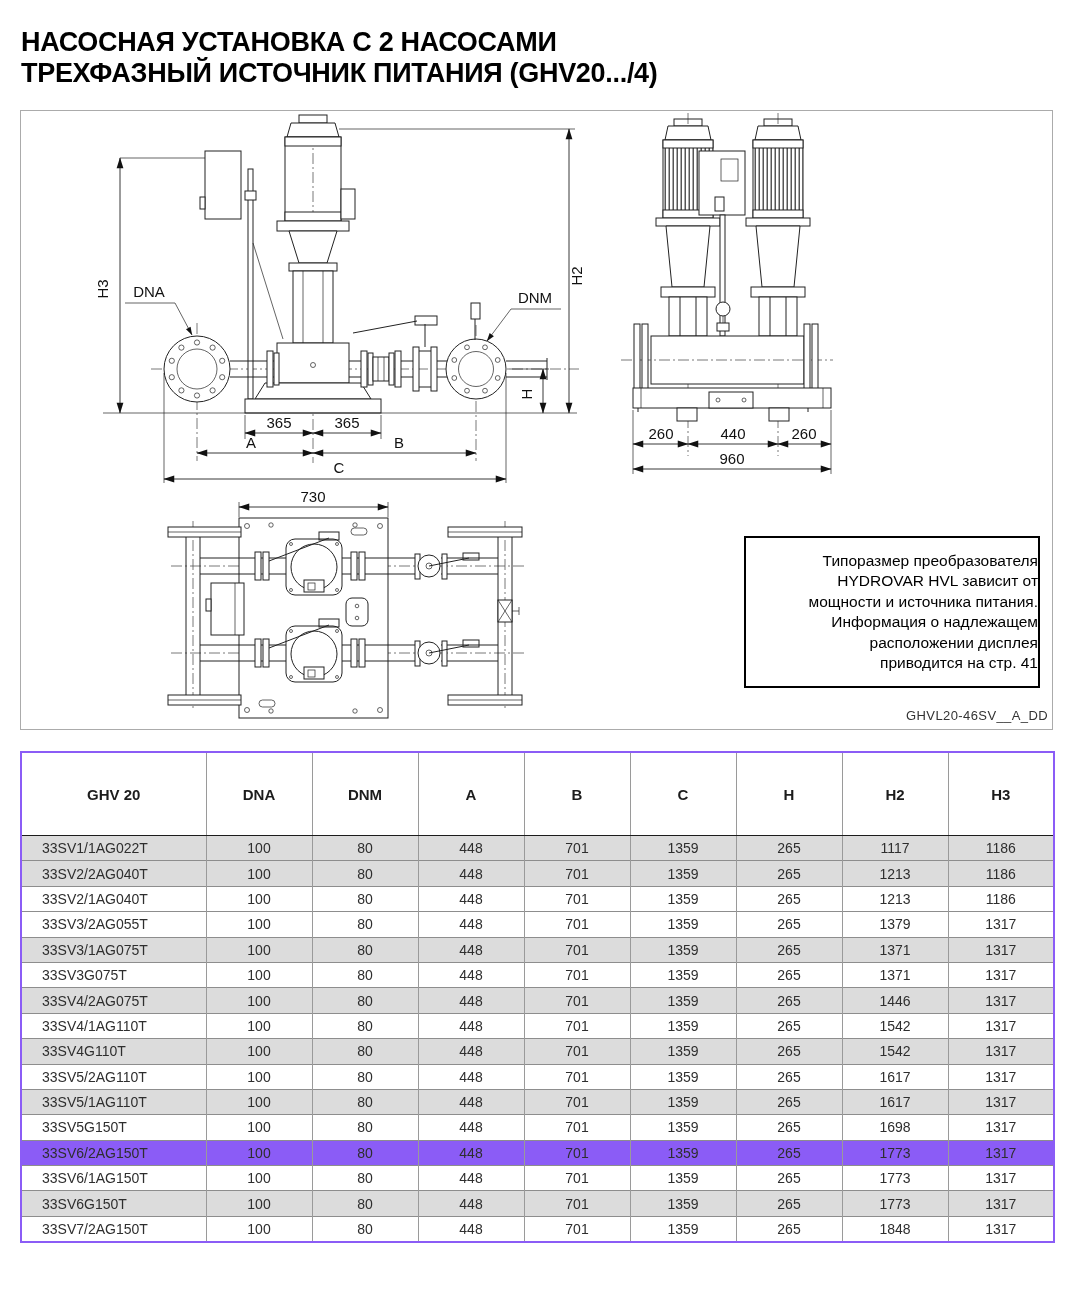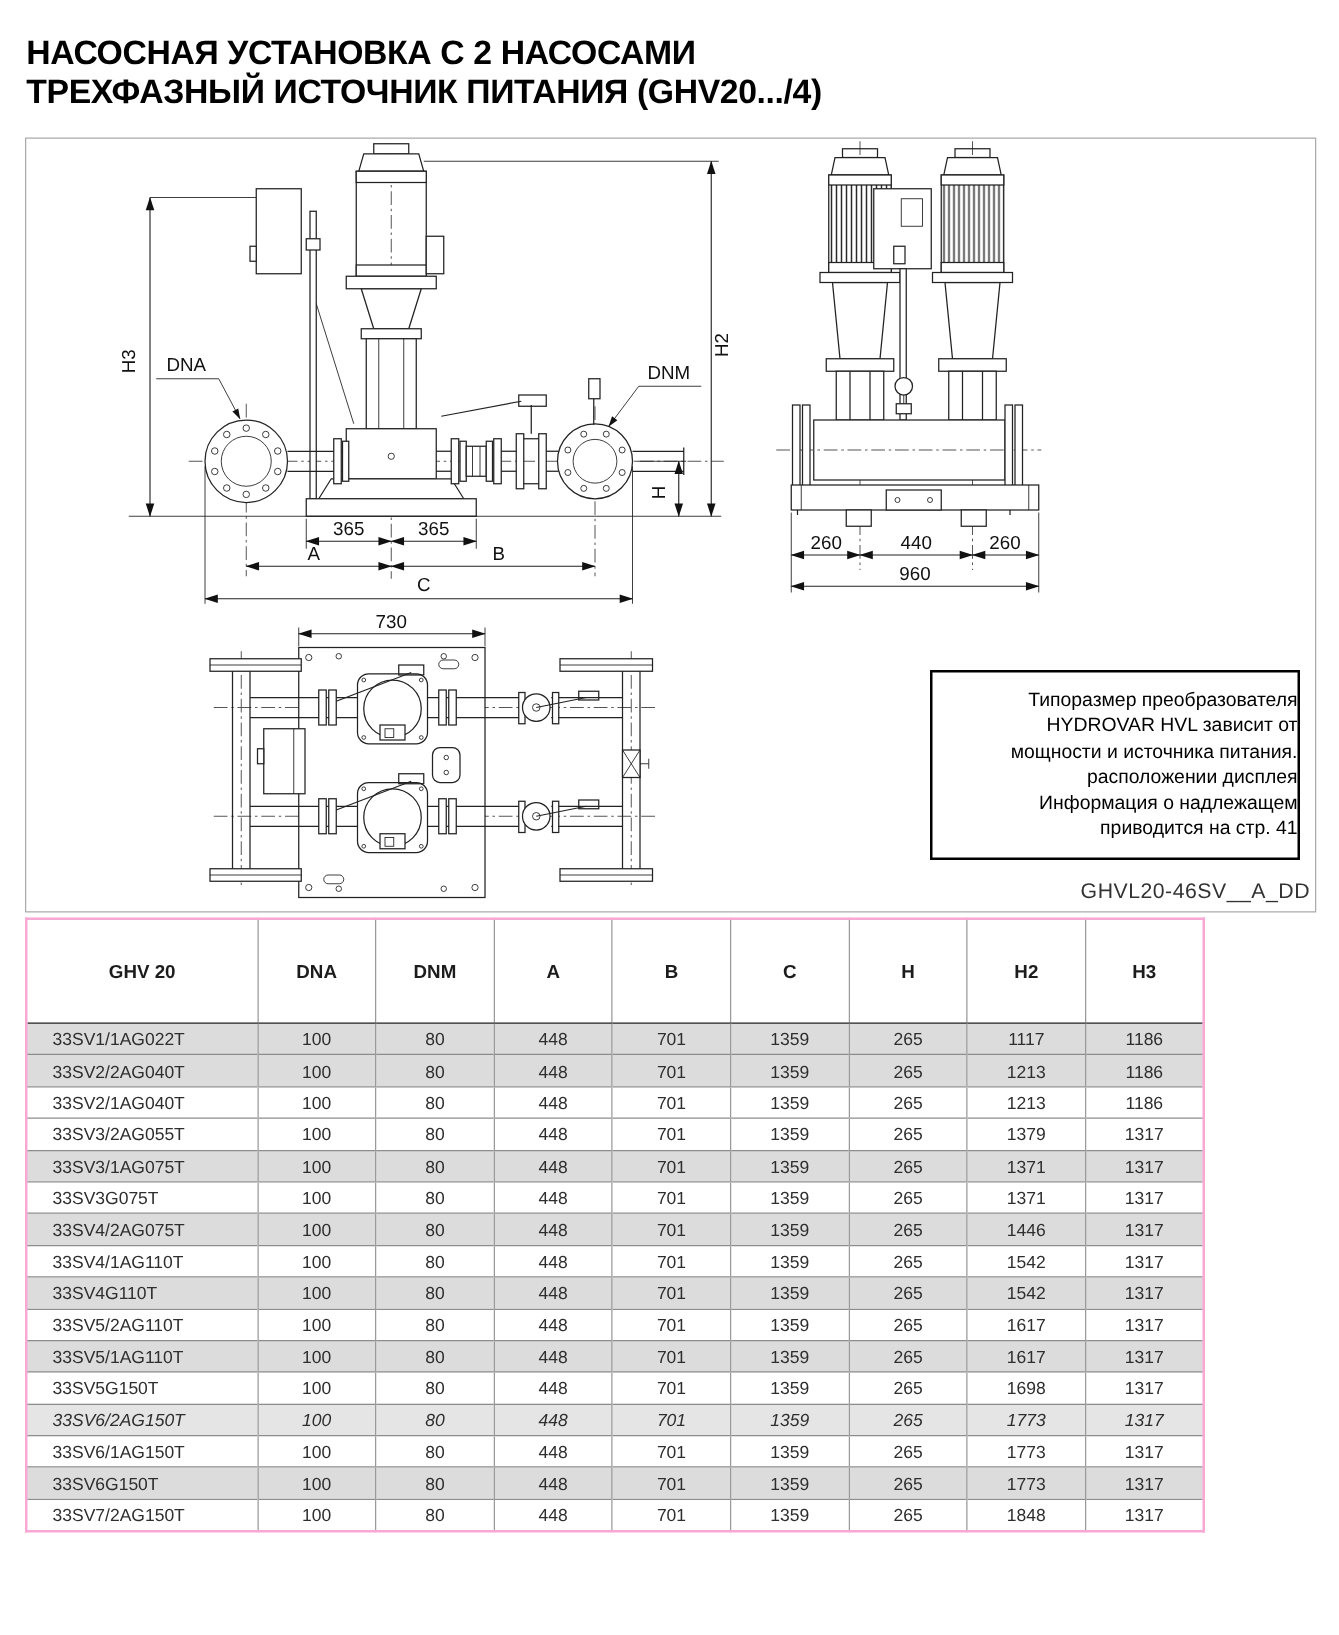--- a/index.html
+++ b/index.html
@@ -6,24 +6,24 @@
   body{width:1071px;height:1308px;position:relative;overflow:hidden;
        font-family:"Liberation Sans",sans-serif;}
   .title{position:absolute;left:21px;top:27px;font-size:27px;line-height:31px;
          font-weight:bold;color:#000;letter-spacing:-0.3px;white-space:nowrap;}
   .panel{position:absolute;left:20px;top:110px;width:1031px;height:618px;
          border:1px solid #ababab;background:#fff;}
   .panel svg{position:absolute;left:0;top:0;}
   .note{position:absolute;left:723px;top:425px;width:292px;height:148px;
         border:2px solid #000;display:flex;flex-direction:column;justify-content:center;
         text-align:right;font-size:15.5px;line-height:20.5px;color:#000;}
-  .dwgcode{position:absolute;right:4px;bottom:6px;font-size:17px;color:#333;
+  .dwgcode{position:absolute;right:4px;bottom:6px;font-size:13px;color:#333;
            letter-spacing:0.4px;}
-  .dtable{position:absolute;left:20px;top:734px;width:944px;border-collapse:collapse;
-          table-layout:fixed;border:2px solid #f9a8d4;}
+  .dtable{position:absolute;left:20px;top:751px;width:1035px;border-collapse:collapse;
+          table-layout:fixed;border:2px solid #8b5cf6;}
   .dtable th{height:80px;font-size:15px;font-weight:bold;color:#1c1c1c;background:#fff;
              border-left:1px solid #9a9a9a;border-bottom:1.5px solid #1c1c1c;
              vertical-align:middle;text-align:center;}
   .dtable th:first-child{border-left:none;}
   .dtable td{height:24.4px;font-size:14px;color:#2e2e2e;text-align:center;padding:0;
              border-left:1px solid #9a9a9a;border-top:1px solid #8d8d8d;
              vertical-align:middle;}
   .dtable td:first-child{text-align:left;padding-left:20px;border-left:none;}
   .dtable tbody tr:first-child td{border-top:none;}
   
@@ -371,22 +371,22 @@
       <line class="dim" x1="218" y1="396" x2="367" y2="396" marker-start="url(#ar)" marker-end="url(#ar)"></line>
       <text class="lbl" x="292" y="391">730</text>
     </g>
   </g>
 </svg>
 
   <div class="note">
     <div>Типоразмер преобразователя</div>
     <div>HYDROVAR HVL зависит от</div>
     <div>мощности и источника питания.</div>
+    <div>Информация о надлежащем</div>
     <div>расположении дисплея</div>
-    <div>Информация о надлежащем</div>
     <div>приводится на стр. 41</div>
   </div>
   <div class="dwgcode">GHVL20-46SV__A_DD</div>
 </div>
 
 <table class="dtable">
   <colgroup>
     <col style="width:185px">
       <col>
       <col>
@@ -536,21 +536,21 @@
         <td>33SV5G150T</td>
         <td>100</td>
         <td>80</td>
         <td>448</td>
         <td>701</td>
         <td>1359</td>
         <td>265</td>
         <td>1698</td>
         <td>1317</td>
       </tr>
-      <tr style="background: #e5e5e5; font-style: italic;">
+      <tr style="background: #8b5cf6;">
         <td>33SV6/2AG150T</td>
         <td>100</td>
         <td>80</td>
         <td>448</td>
         <td>701</td>
         <td>1359</td>
         <td>265</td>
         <td>1773</td>
         <td>1317</td>
       </tr>

